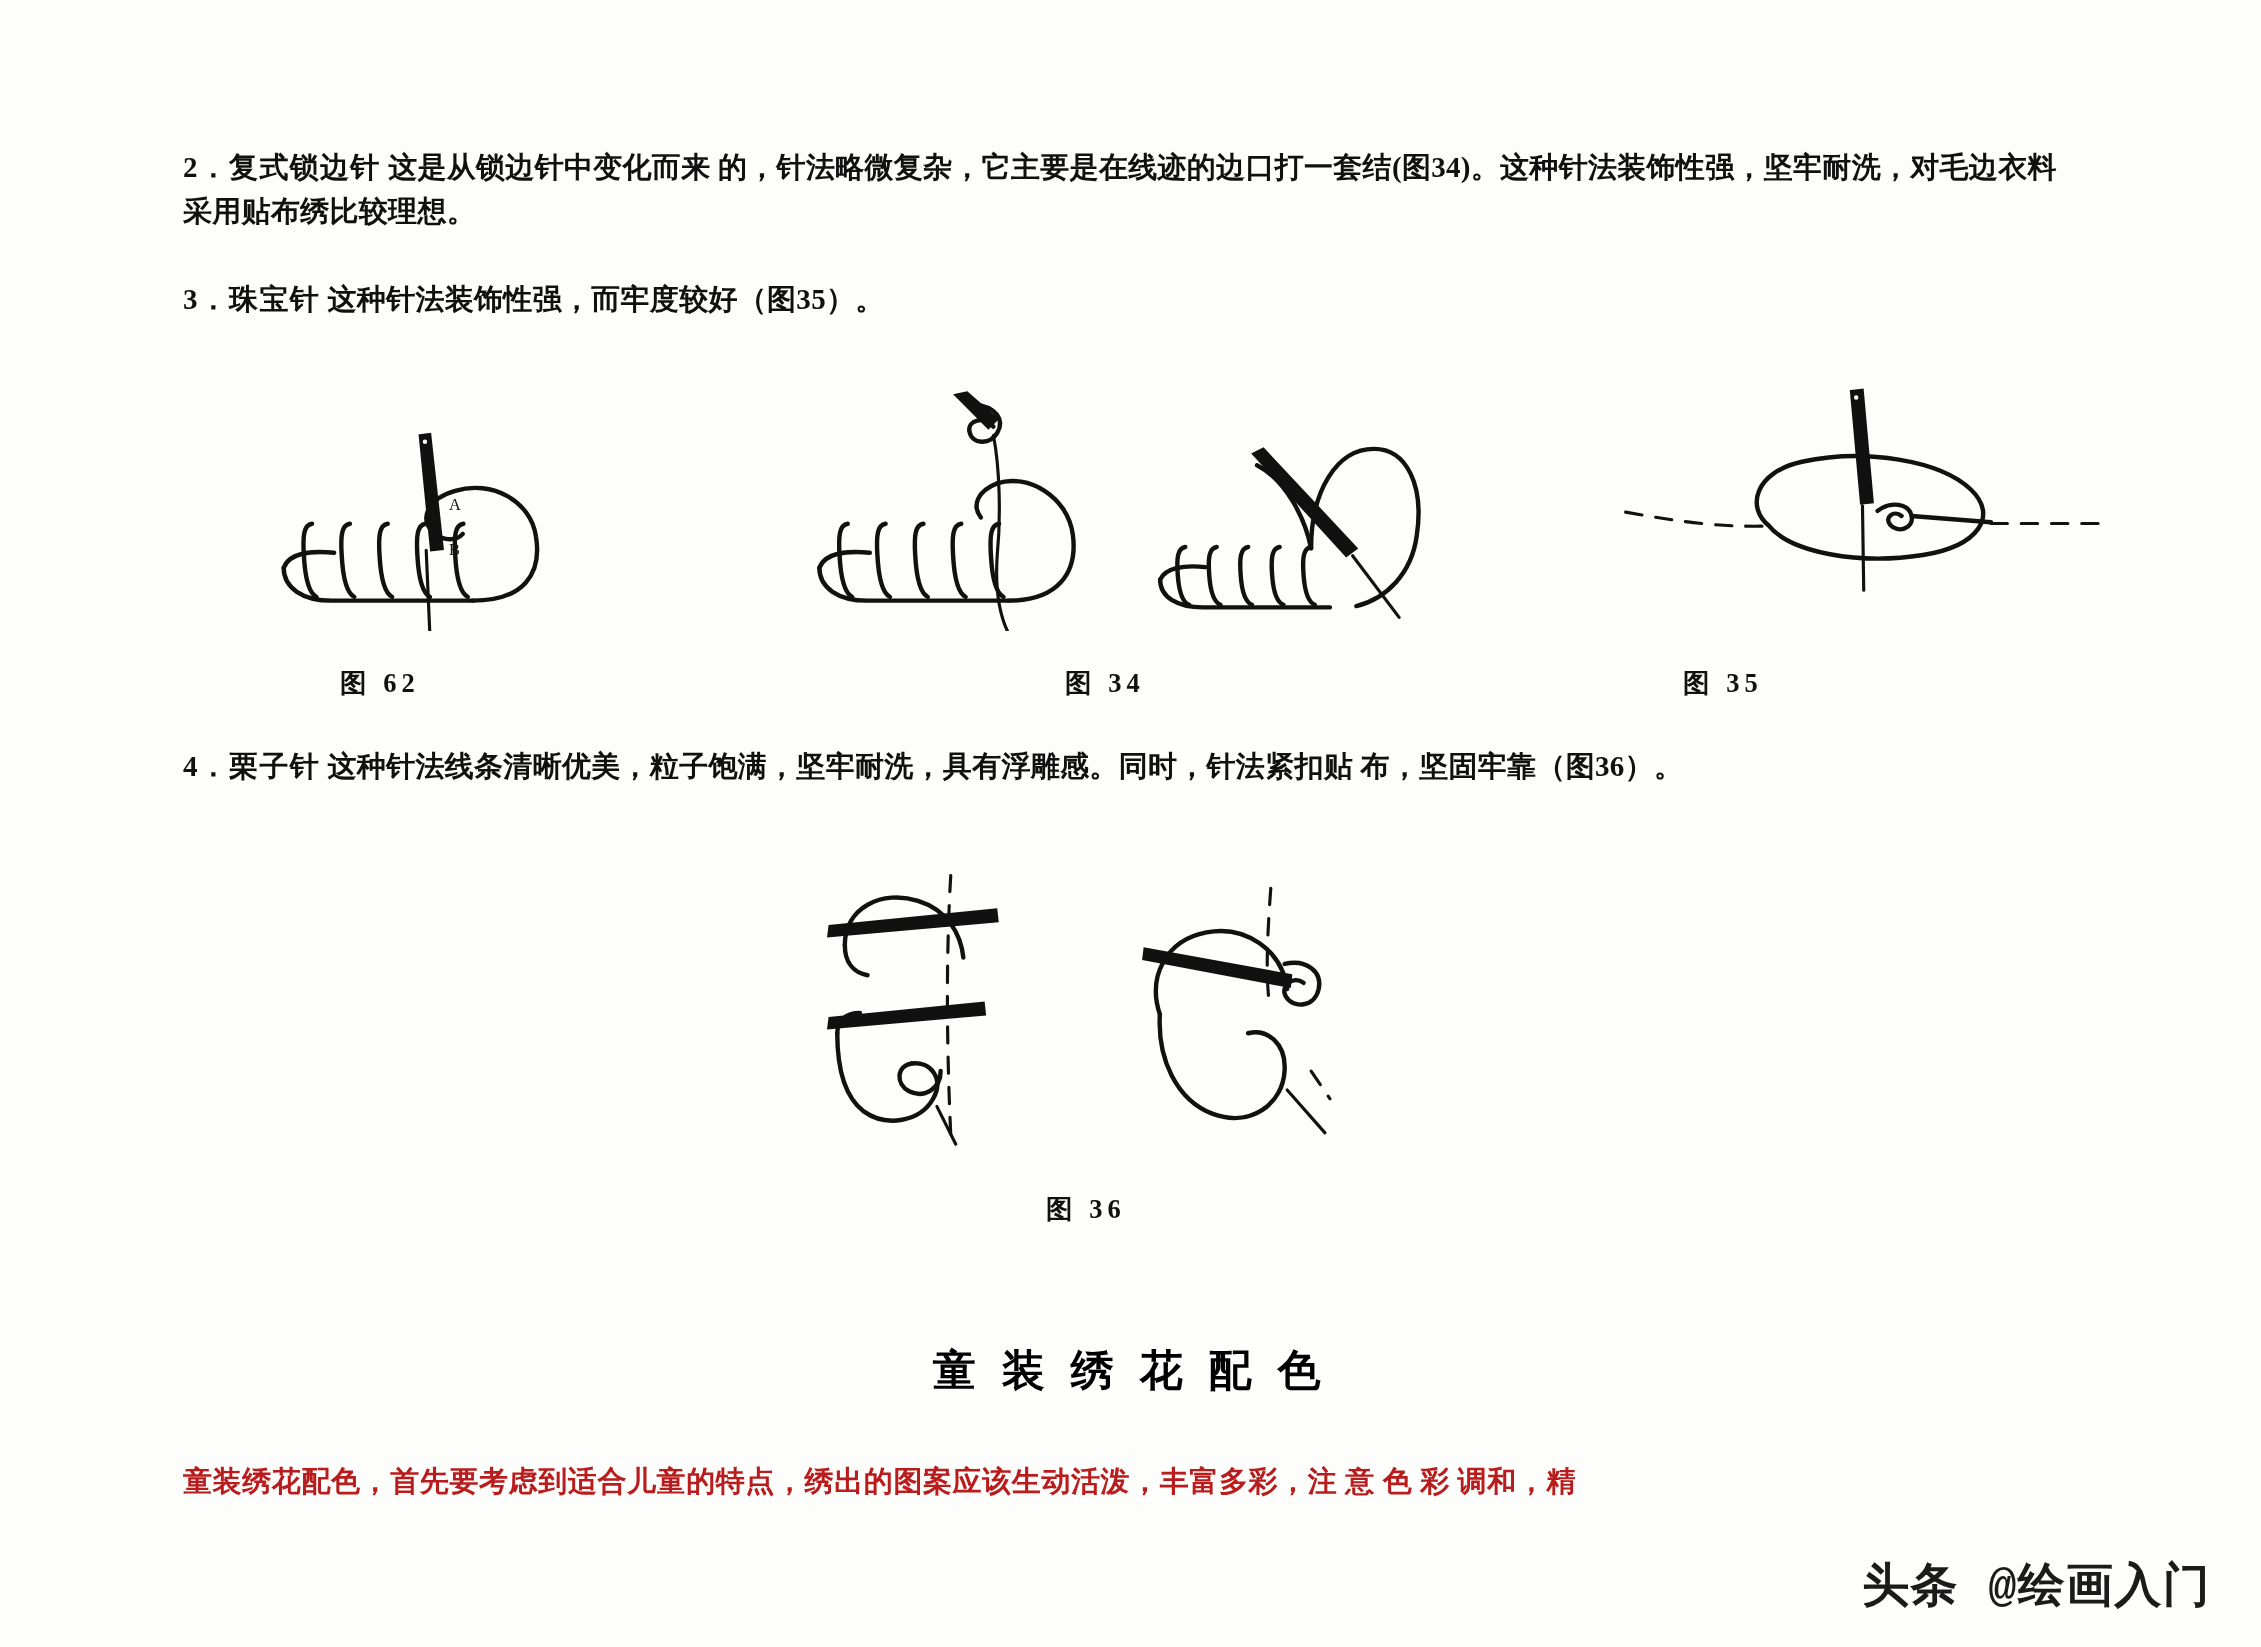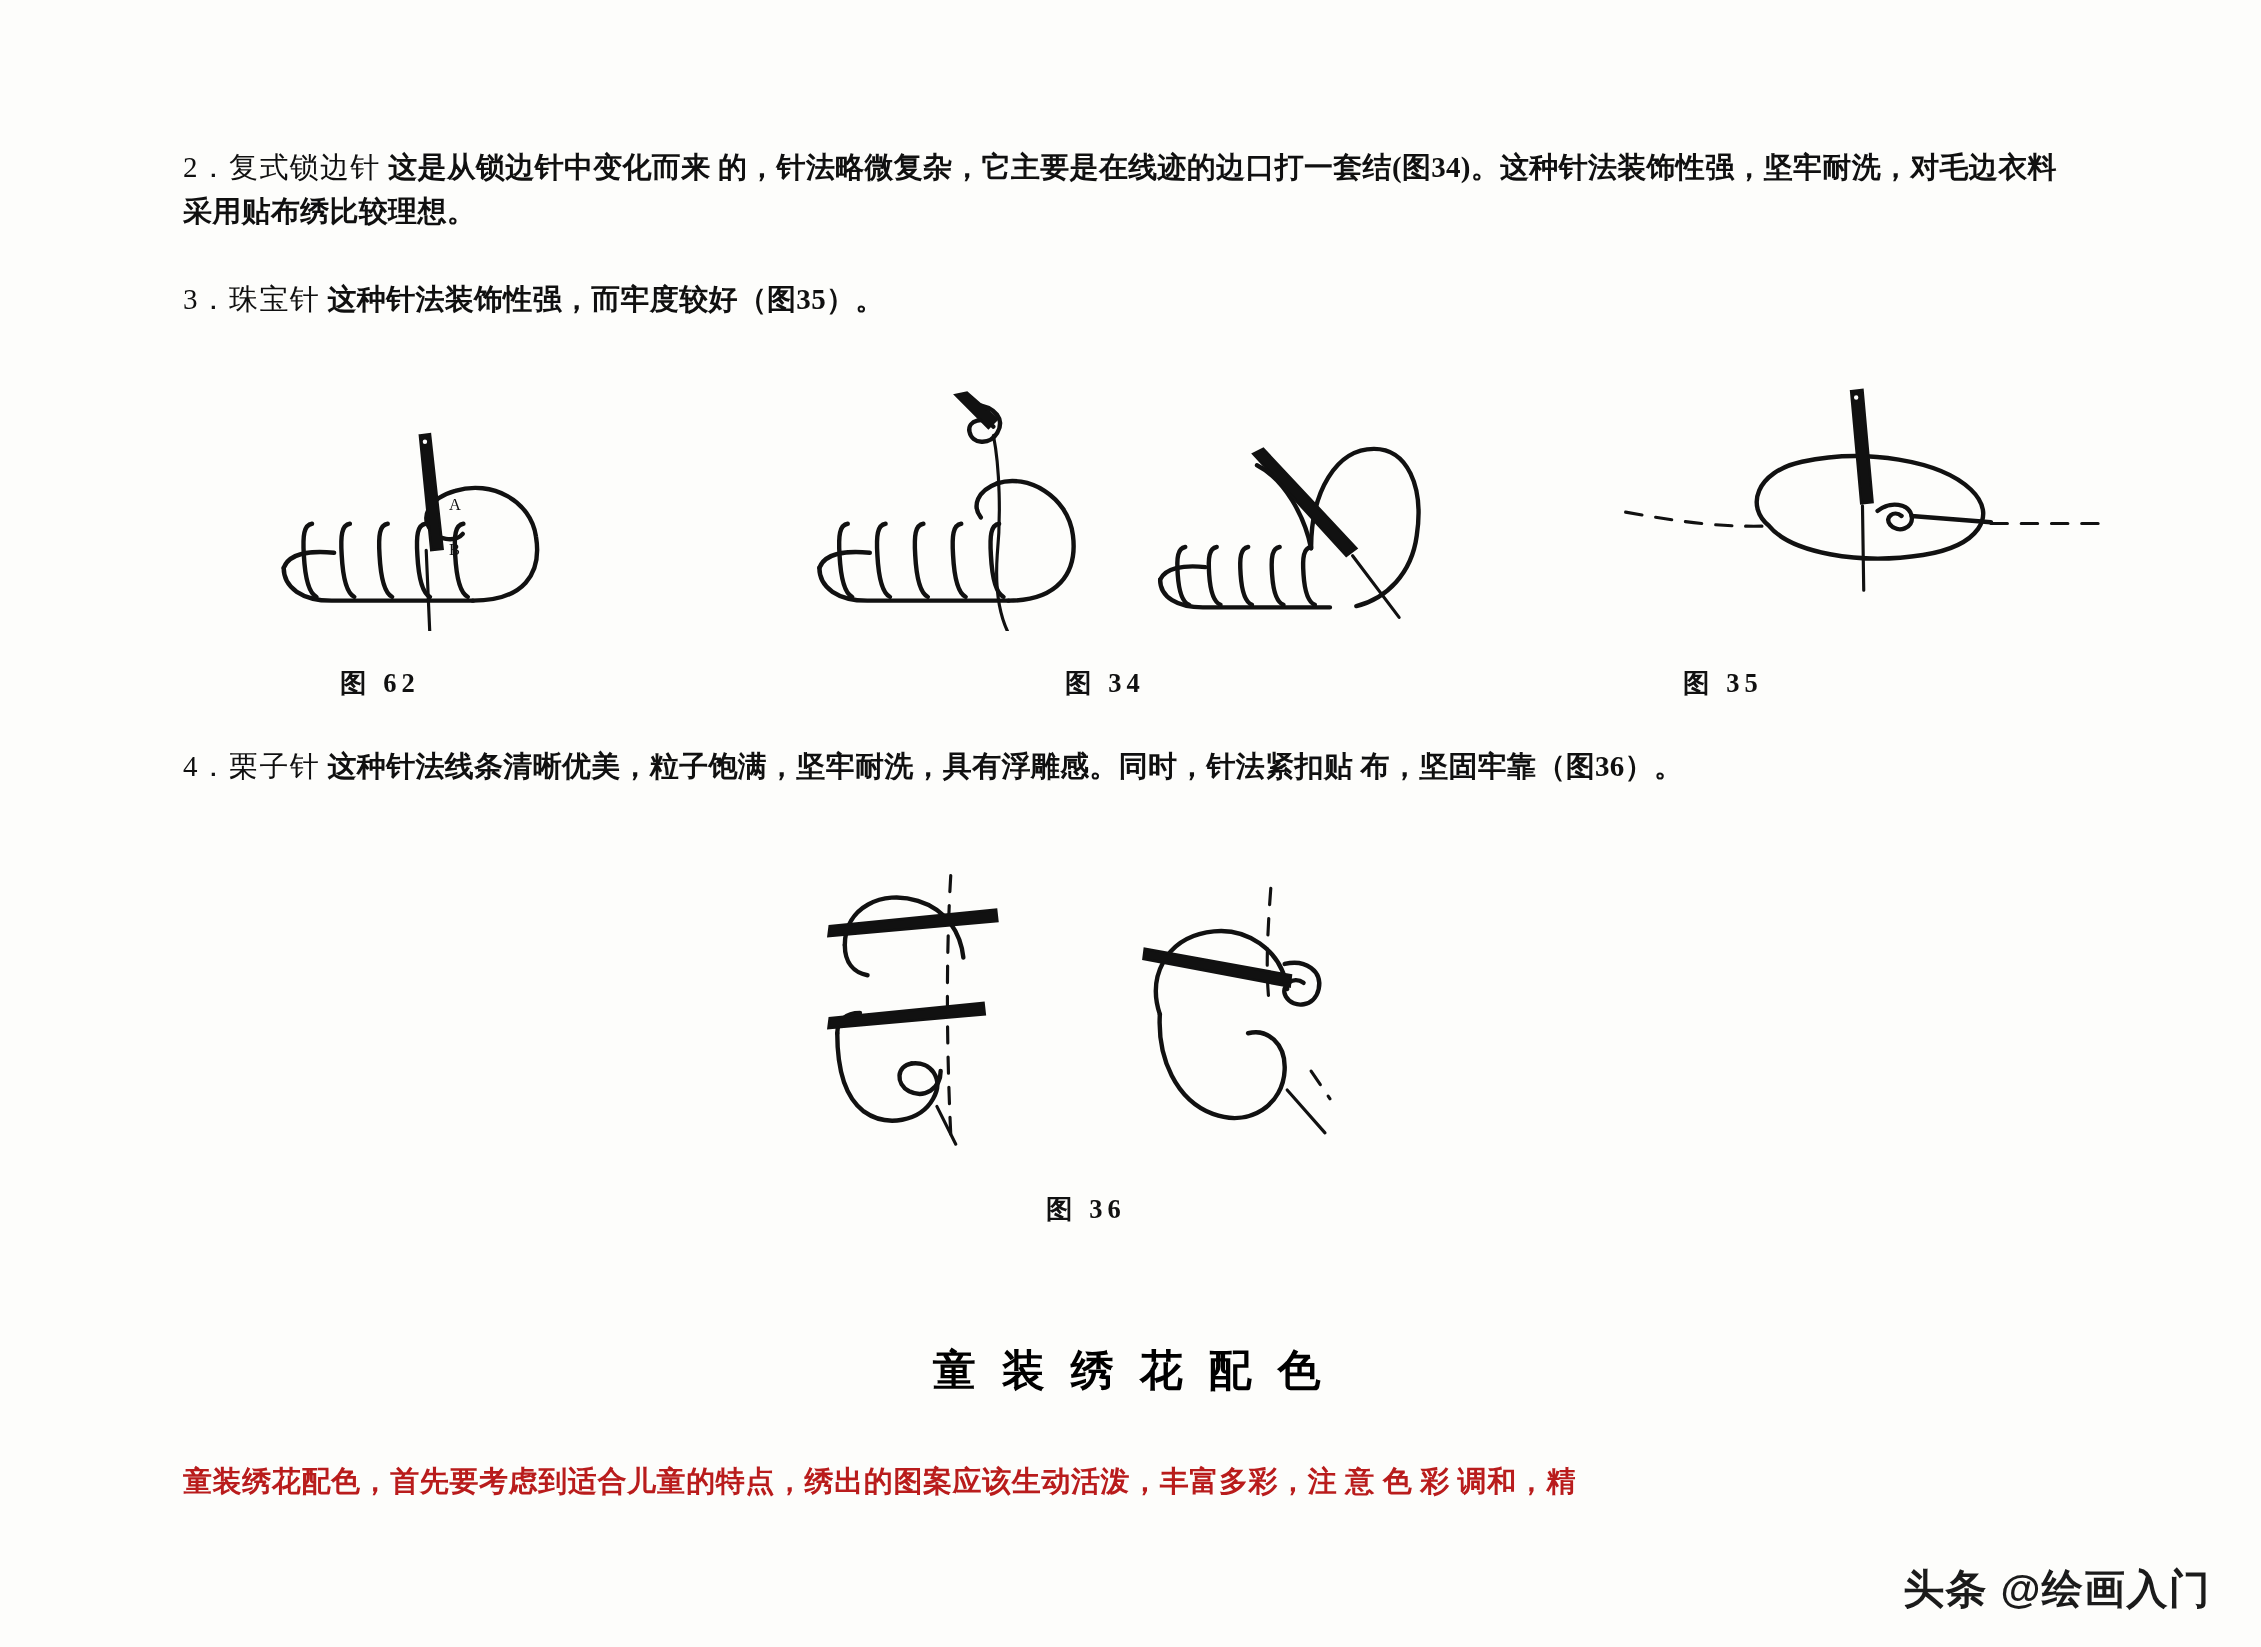--- a/index.html
+++ b/index.html
@@ -23,21 +23,21 @@
   
   .para {
     position: absolute;
     font-size: 29px;
     line-height: 1.52;
     letter-spacing: 0.3px;
     color: #101010;
     font-weight: 600;
   }
   .para .lead {
-    font-weight: 400;
+    font-weight: 700;
     letter-spacing: 1.3px;
   }
   #p2 { left: 183px; top: 145px; width: 1891px; }
   #p3 { left: 183px; top: 277px; width: 1891px; }
   #p4 { left: 183px; top: 744px; width: 1903px; }
 
   
   .caption {
     position: absolute;
     font-size: 26.5px;
@@ -89,22 +89,22 @@
   .ink-thin { fill: none; stroke: #111; stroke-width: 5; stroke-linecap: round; }
   .dash { fill: none; stroke: #111; stroke-width: 5; stroke-dasharray: 26 22; stroke-linecap: round; }
   .needle { fill: #111; stroke: #111; stroke-width: 4; }
   .lbl { font-family: "Liberation Serif", serif; font-size: 26px; fill: #111; }
 
   
   #watermark {
     position: absolute;
     right: 50px;
     bottom: 30px;
-    font-family: Liberation Sans, sans-serif;
-    font-size: 41px;
+    font-family: Liberation Mono, monospace;
+    font-size: 47px;
     font-weight: 700;
     color: #2b2b2b;
     letter-spacing: 1.3px;
     white-space: nowrap;
   }
   #watermark .tag {
     color: #1b1b1b;
   }
 </style>
 </head>

